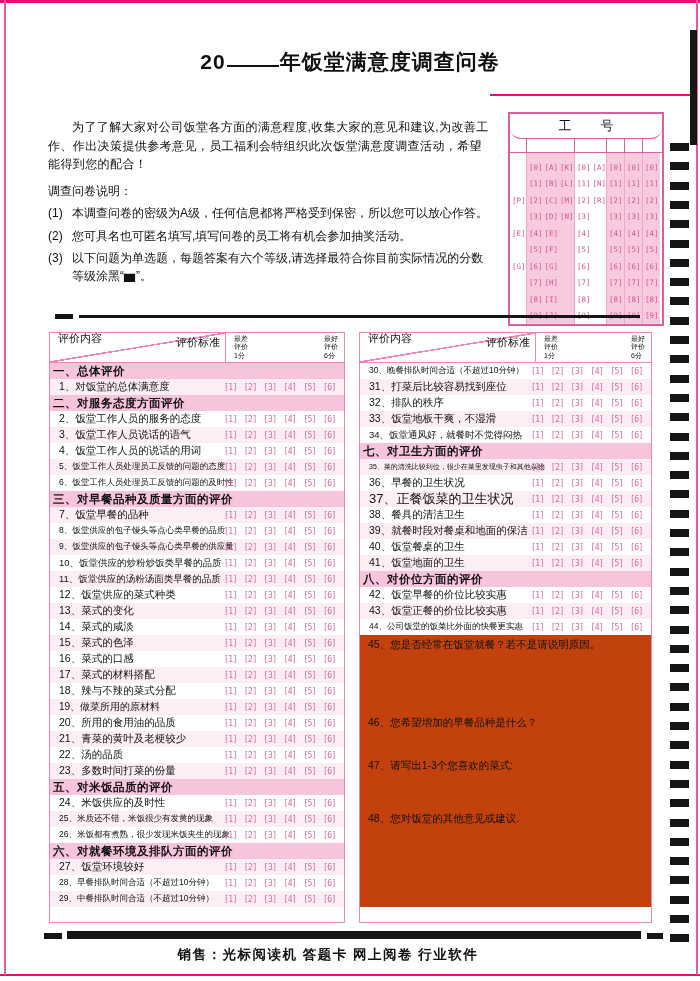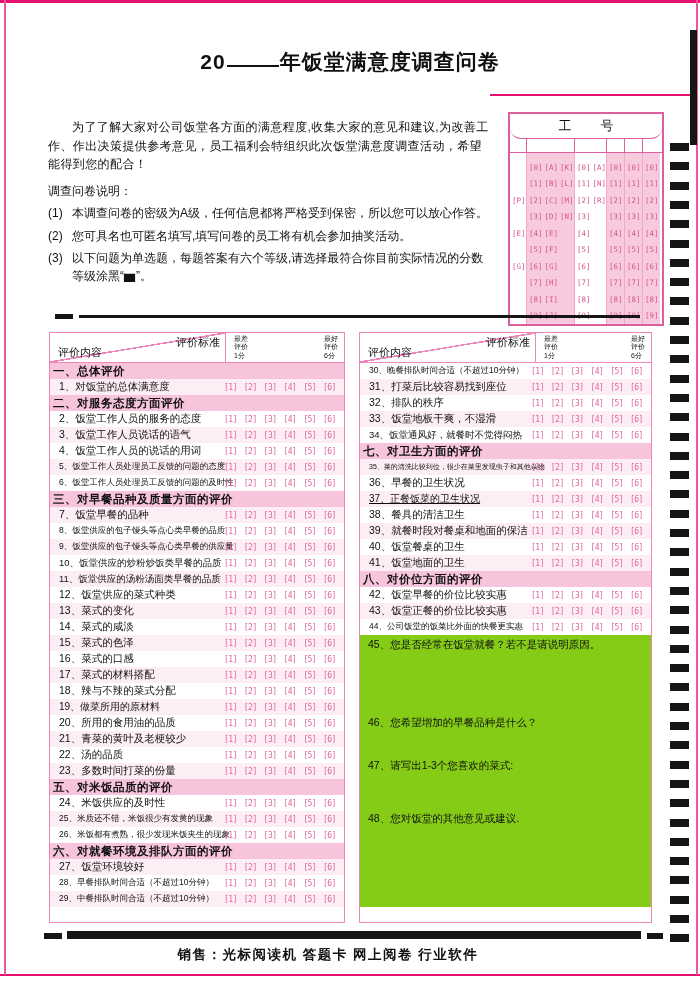--- a/index.html
+++ b/index.html
@@ -52,36 +52,36 @@
 
   
   .tbl{position:absolute;top:332px;height:589px;border:1.5px solid #ee86ba;box-sizing:content-box;background:#fff;}
   #tbl-left{left:49px;width:294px;}
   #tbl-right{left:359px;width:291px;}
   .tbl-header{height:29px;border-bottom:1px solid #ee86ba;display:flex;}
   .hdr-diag{width:176px;position:relative;border-right:1px solid #ee86ba;box-sizing:border-box;
     background:linear-gradient(to bottom right,transparent calc(50% - 0.8px),
                #ee86ba calc(50% - 0.8px),#ee86ba calc(50% + 0.8px),transparent calc(50% + 0.8px));}
   .hdr-standard{position:absolute;right:5px;top:2px;font-size:11px;}
-  .hdr-content{position:absolute;left:8px;bottom:2px;font-size:11px;}
+  .hdr-content{position:absolute;left:8px;bottom:16px;font-size:11px;}
   .hdr-scale{flex:1;display:flex;justify-content:space-between;padding:2px 6px 0 8px;}
   .hdr-scale span{font-size:7px;line-height:1.2;white-space:pre-line;}
 
   .row{height:16px;display:flex;align-items:center;box-sizing:border-box;}
   .row.section,.row.note{background:#f7c4db;font-weight:bold;font-size:11.5px;
        padding-left:3px;letter-spacing:0.5px;}
   .row.note{font-size:11px;}
   .row.item{padding-left:9px;position:relative;}
   .row.item.stripe{background:#fdedf4;}
   .item-label{font-size:10.5px;white-space:nowrap;}
   .bubbles{position:absolute;right:8px;top:0;height:100%;width:112px;display:flex;
            justify-content:space-between;align-items:center;
            font-family:"DejaVu Sans Mono",monospace;font-size:8px;color:#e0649e;}
   .bubbles span{letter-spacing:-0.5px;}
-  .row.free{align-items:flex-start;padding:3px 4px 0 8px;background:#84cc16;}
+  .row.free{align-items:flex-start;padding:3px 4px 0 8px;background:#c2410c;}
 
   
   .footer{position:absolute;left:0;top:946px;width:656px;text-align:center;
           font-weight:bold;font-size:13.5px;letter-spacing:1.5px;}
 </style>
 </head>
 <body>
 
 <div id="page">
 
@@ -808,21 +808,21 @@
           <span class="bubbles">
             <span>[1]</span>
             <span>[2]</span>
             <span>[3]</span>
             <span>[4]</span>
             <span>[5]</span>
             <span>[6]</span>
           </span>
         </div>
         <div class="row item stripe">
-          <span class="item-label" style="font-size: 10px; text-decoration: underline;">37、正餐饭菜的卫生状况</span>
+          <span class="item-label" style="font-size: 13px;">37、正餐饭菜的卫生状况</span>
           <span class="bubbles">
             <span>[1]</span>
             <span>[2]</span>
             <span>[3]</span>
             <span>[4]</span>
             <span>[5]</span>
             <span>[6]</span>
           </span>
         </div>
         <div class="row item">

